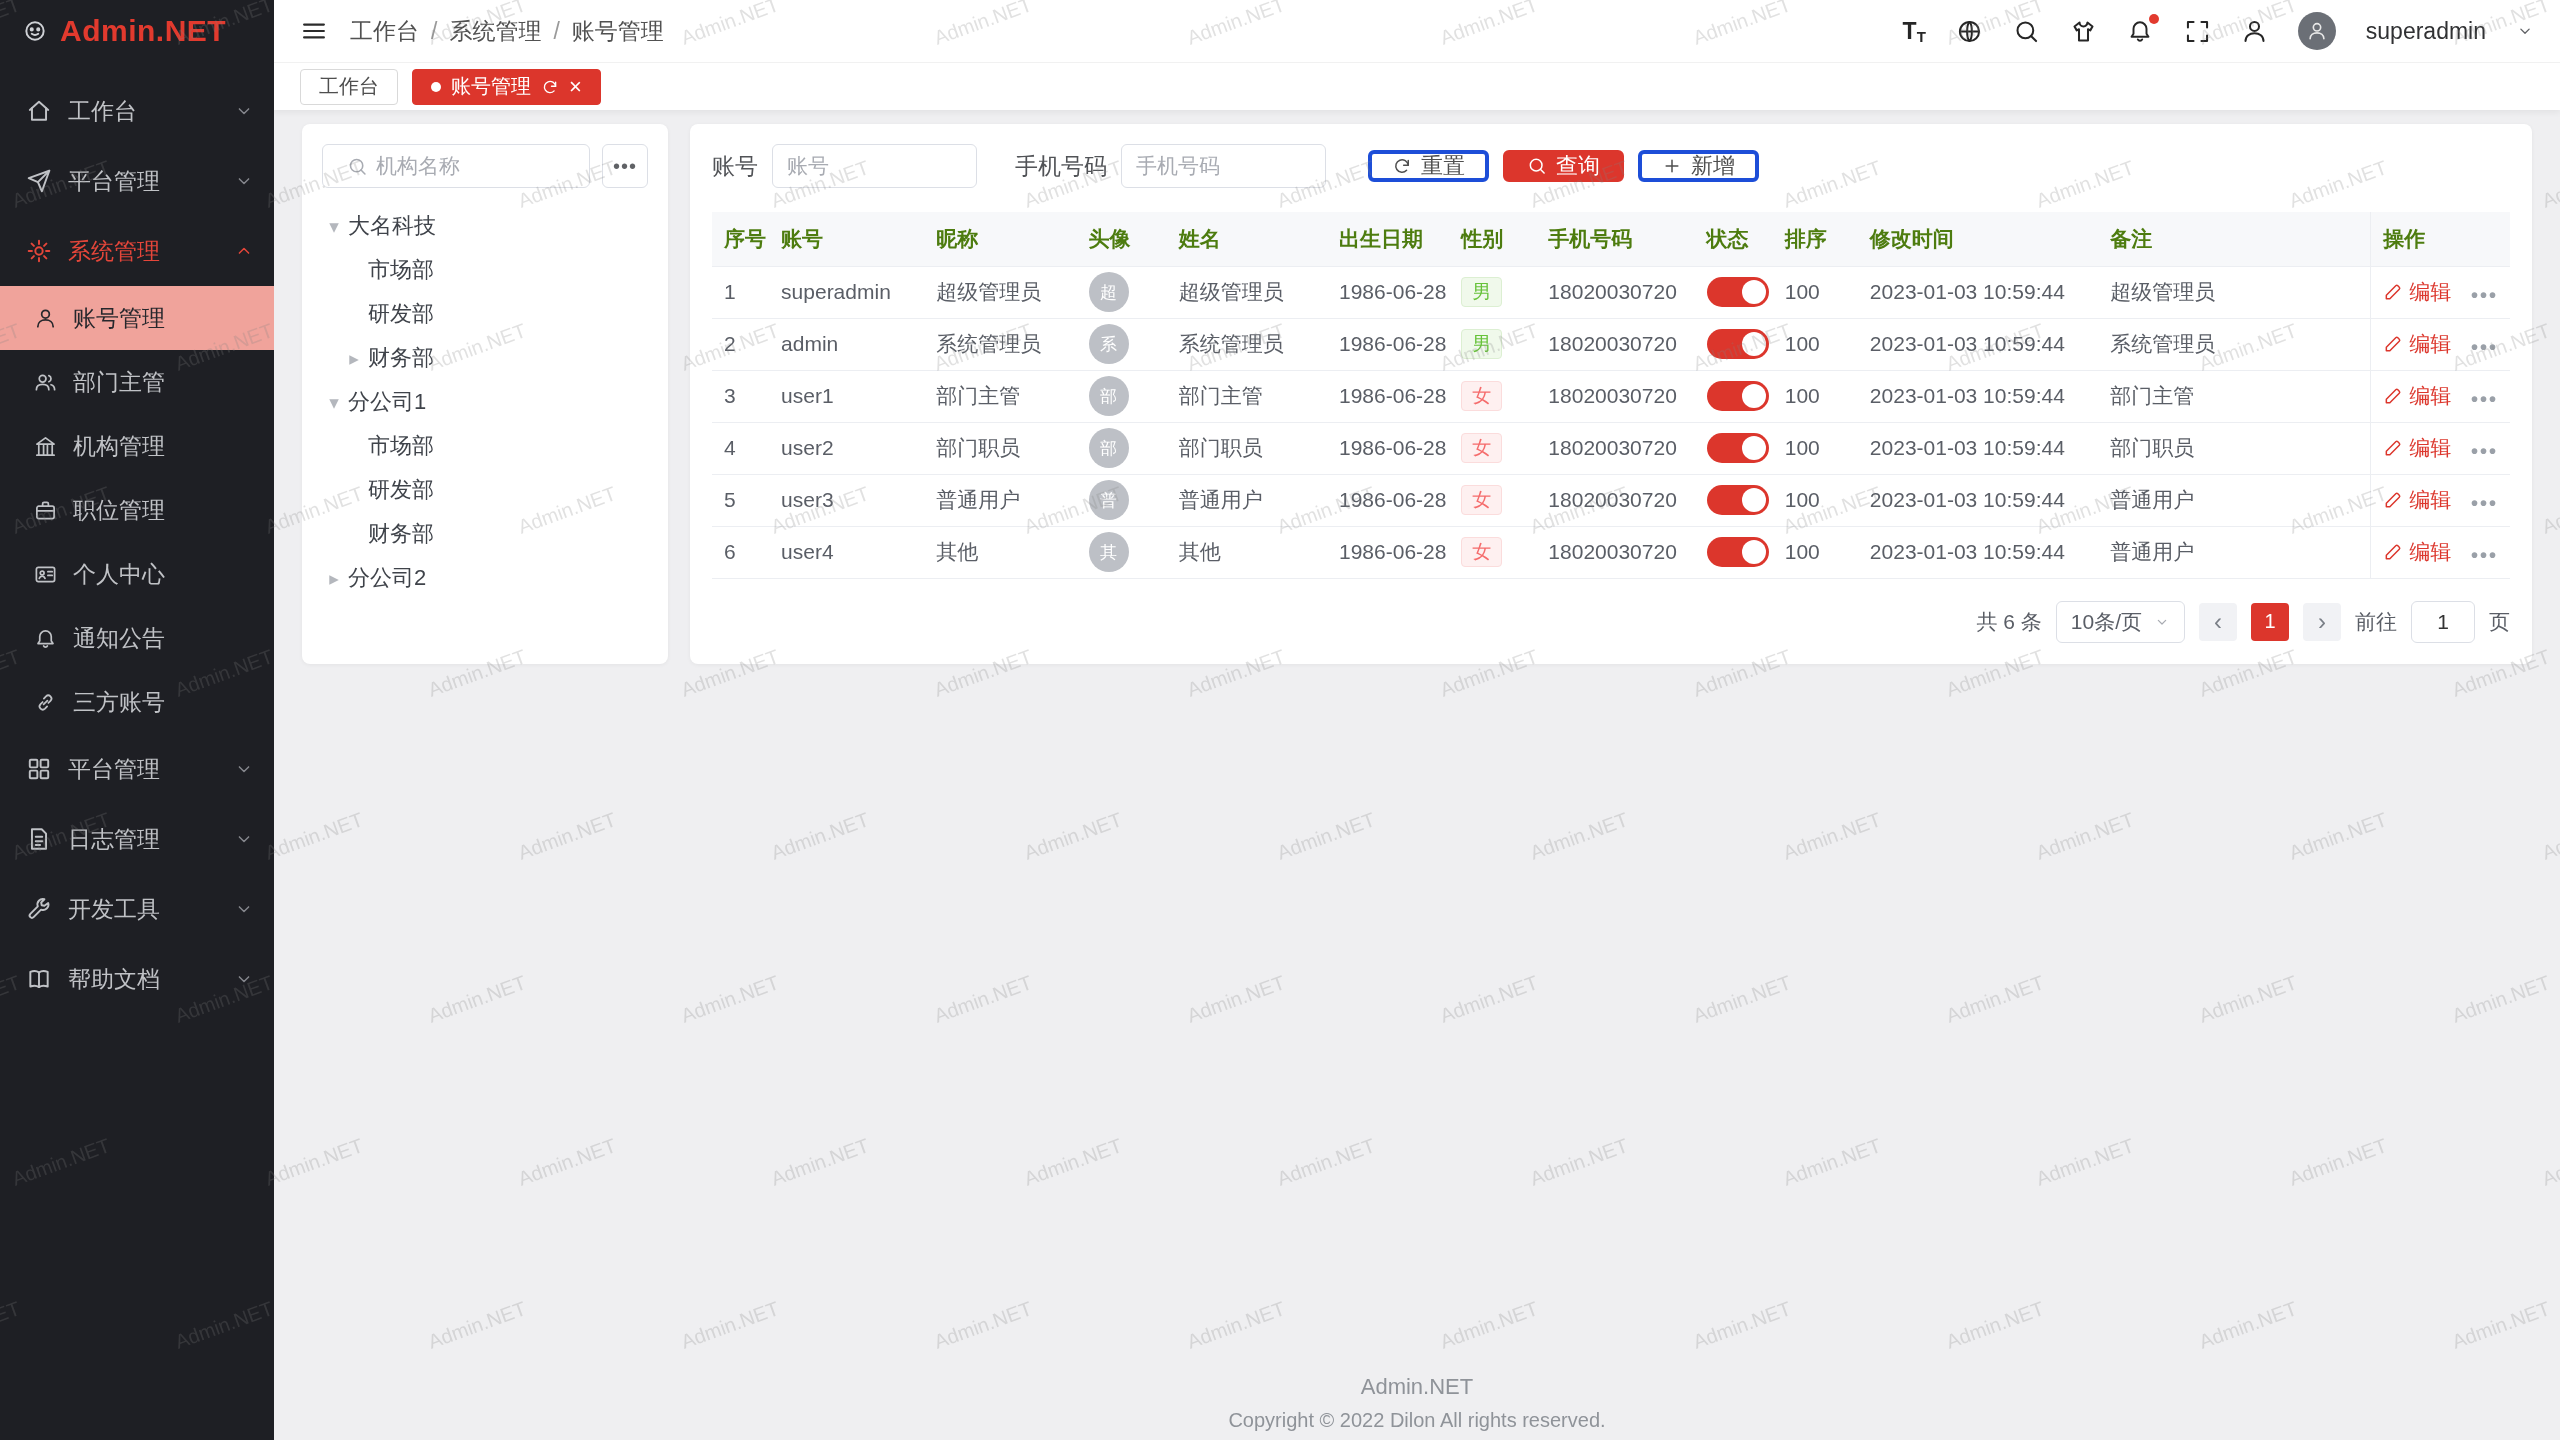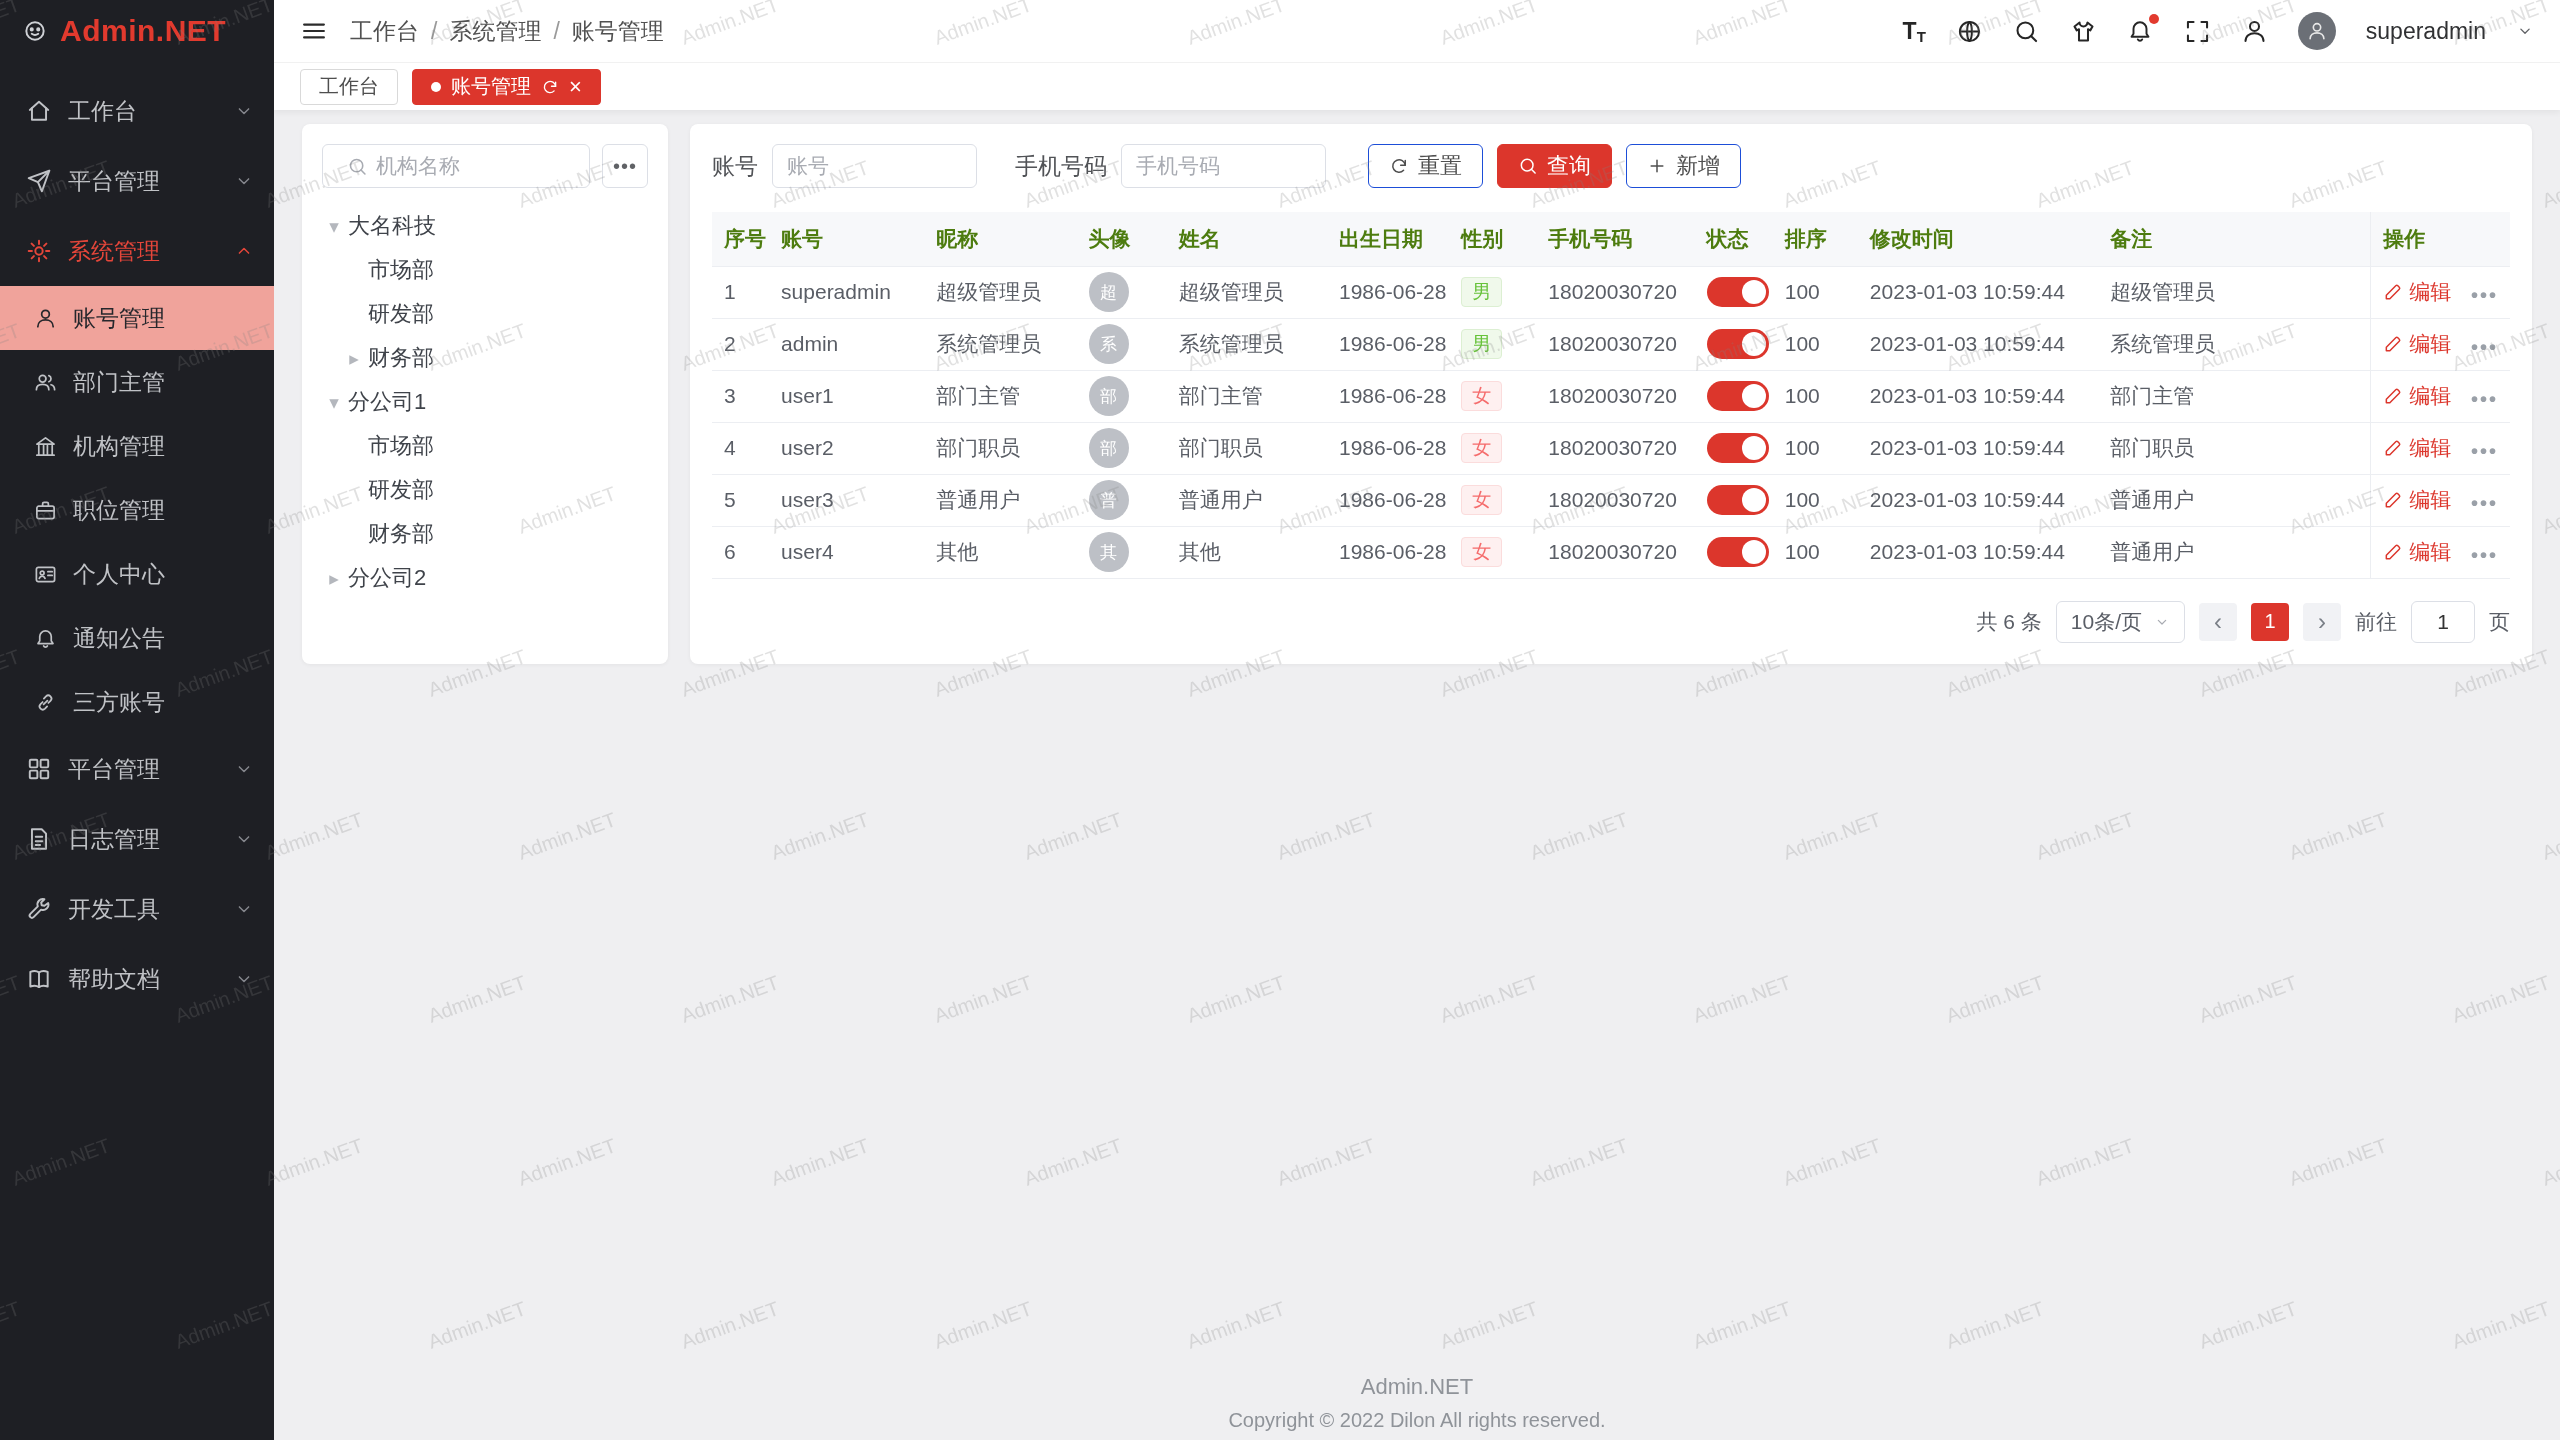--- a/index.html
+++ b/index.html
@@ -73,22 +73,22 @@
   .tree-node { height:44px; display:flex; align-items:center; cursor:pointer; }
   .tree-node .caret { width:28px; color:#b4b7bd; font-size:19px; text-align:center; flex:none; }
 
   
   .query-row { display:flex; align-items:center; gap:14px; margin-bottom:24px; }
   .q-label { font-size:23px; color:#515357; flex:none; }
   .q-label.phone { margin-left:24px; }
   .q-input { width:205px; height:44px; border:1px solid #dcdfe6; border-radius:6px;
              padding:0 14px; font-size:21px; color:#333; outline:none; }
   .q-input::placeholder { color:#a8abb2; }
-  .btn { height:44px; border-radius:6px; display:inline-flex; align-items:center; gap:9px;
-         padding:0 20px; font-size:22px; border:1px solid #1d4ed8; background:#fff; color:#4f4f4f; cursor:pointer; }
+  .btn { height:32px; border-radius:6px; display:inline-flex; align-items:center; gap:9px;
+         padding:0 20px; font-size:22px; border:4px solid #1d4ed8; background:#fff; color:#4f4f4f; cursor:pointer; }
   .btn .ic { width:20px; height:20px; }
   .btn.primary { background:#dc362c; border-color:#dc362c; color:#fff; }
   .btn.reset { margin-left:28px; }
 
   
   table.data { width:100%; border-collapse:collapse; table-layout:fixed; }
   .data th { background:#f7f8fa; font-weight:600; color:#4d7c0f; height:54px; }
   .data th, .data td { padding:0 12px; font-size:21px; text-align:left;
                        border-bottom:1px solid #eceef2; white-space:nowrap; overflow:hidden; }
   .data td { height:52px; color:#5a5e66; }

